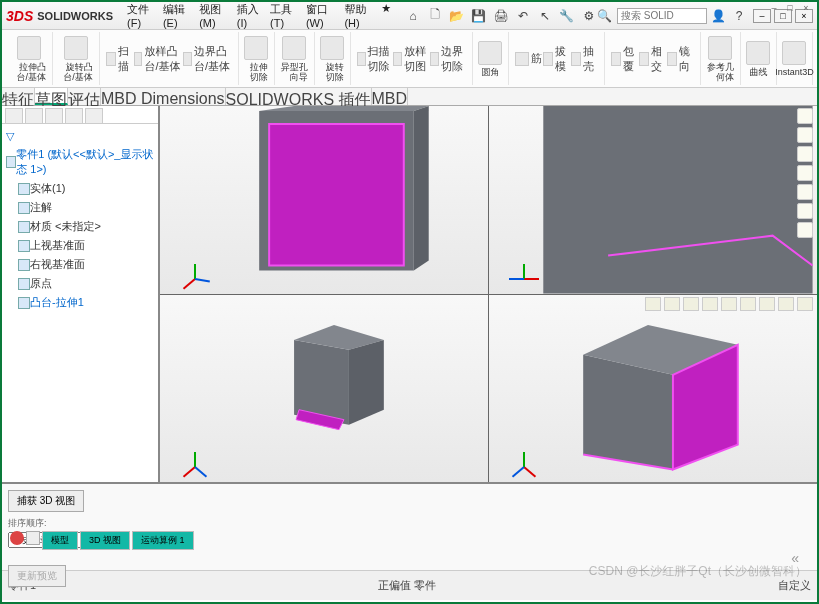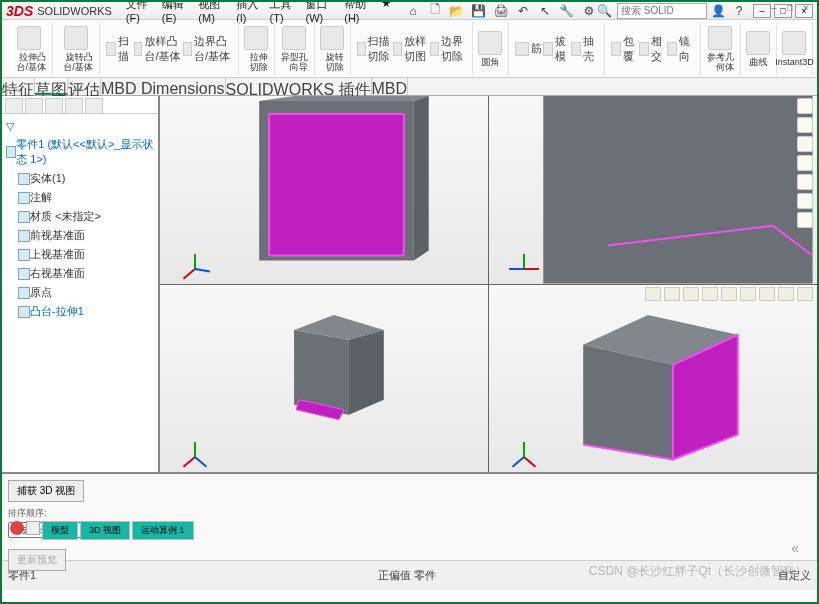--- a/index.html
+++ b/index.html
@@ -1,20 +1,20 @@
 <!DOCTYPE html>
 <html><head>
 <meta charset="utf-8">
 <style>
 *{margin:0;padding:0;box-sizing:border-box;font-family:"Microsoft YaHei",Arial,sans-serif;font-size:11px}
 body{width:819px;height:604px;background:#fff;border:2px solid #0a7a3a;position:relative;overflow:hidden}
-.titlebar{height:18px;background:linear-gradient(#fafafa,#ececec);display:flex;align-items:center;padding:0 4px;border-bottom:1px solid #ccc}
+.titlebar{height:28px;background:linear-gradient(#fafafa,#ececec);display:flex;align-items:center;padding:0 4px;border-bottom:1px solid #ccc}
 .logo{display:flex;align-items:center;gap:4px}
 .logo-ds{color:#d9000d;font-weight:bold;font-style:italic;font-size:14px}
-.logo-txt{color:#333;font-weight:normal;font-size:11px}
+.logo-txt{color:#333;font-weight:bold;font-size:11px}
 .menu{display:flex;gap:10px;margin-left:14px}
 .menu span{color:#222;cursor:pointer}
 .tb-icons{margin-left:14px;display:flex;gap:6px;align-items:center}
 .ico{width:16px;height:16px;display:inline-flex;align-items:center;justify-content:center;font-size:12px;color:#444}
 .search{margin-left:auto;display:flex;align-items:center;gap:4px}
 .search input{width:90px;height:16px;border:1px solid #aaa;padding:0 3px;font-size:10px}
 .winbtns{display:flex;gap:3px;margin-left:6px}
 .winbtn{width:18px;height:14px;border:1px solid #999;background:#f5f5f5;font-size:9px;text-align:center;line-height:12px}
 .ribbon{height:58px;background:#fcfcfc;border-bottom:1px solid #ccc;display:flex;padding:2px 4px}
 .rgroup{display:flex;flex-direction:column;align-items:center;justify-content:center;padding:0 6px;border-right:1px solid #e4e4e4;min-width:36px}
@@ -228,24 +228,20 @@
       <div class="titem">
           <span class="ti"></span>
           <span>注解</span>
         </div>
       <div class="titem">
           <span class="ti"></span>
           <span>材质 &lt;未指定&gt;</span>
         </div>
       <div class="titem">
           <span class="ti"></span>
-          <span>前视基准面</span>
-        </div>
-      <div class="titem">
-          <span class="ti"></span>
           <span>上视基准面</span>
         </div>
       <div class="titem">
           <span class="ti"></span>
           <span>右视基准面</span>
         </div>
       <div class="titem">
           <span class="ti"></span>
           <span>原点</span>
         </div>
@@ -330,21 +326,21 @@
       <div class="rticon"></div>
       <div class="rticon"></div>
     </div>
   </div>
 </div>
 
 <div class="bottompanel">
   <div class="capbtn">捕获 3D 视图</div><br>
   <span class="sublbl">排序顺序:</span><br>
   <select class="hist"><option>历史记录</option></select><br>
-  <div class="capbtn" style="color:#aaa;margin-top:11px">更新预览</div>
+  <div class="capbtn" style="color:#aaa;margin-top:17px">更新预览</div>
   <div class="scroll-in">«</div>
   <div class="bottomtabs">
     <div style="width:14px;height:14px;background:#d44;border-radius:7px"></div>
     <div style="width:14px;height:14px;background:#eee;border:1px solid #aaa"></div>
     <div class="btab">模型</div>
     <div class="btab">3D 视图</div>
     <div class="btab">运动算例 1</div>
   </div>
 </div>
 

